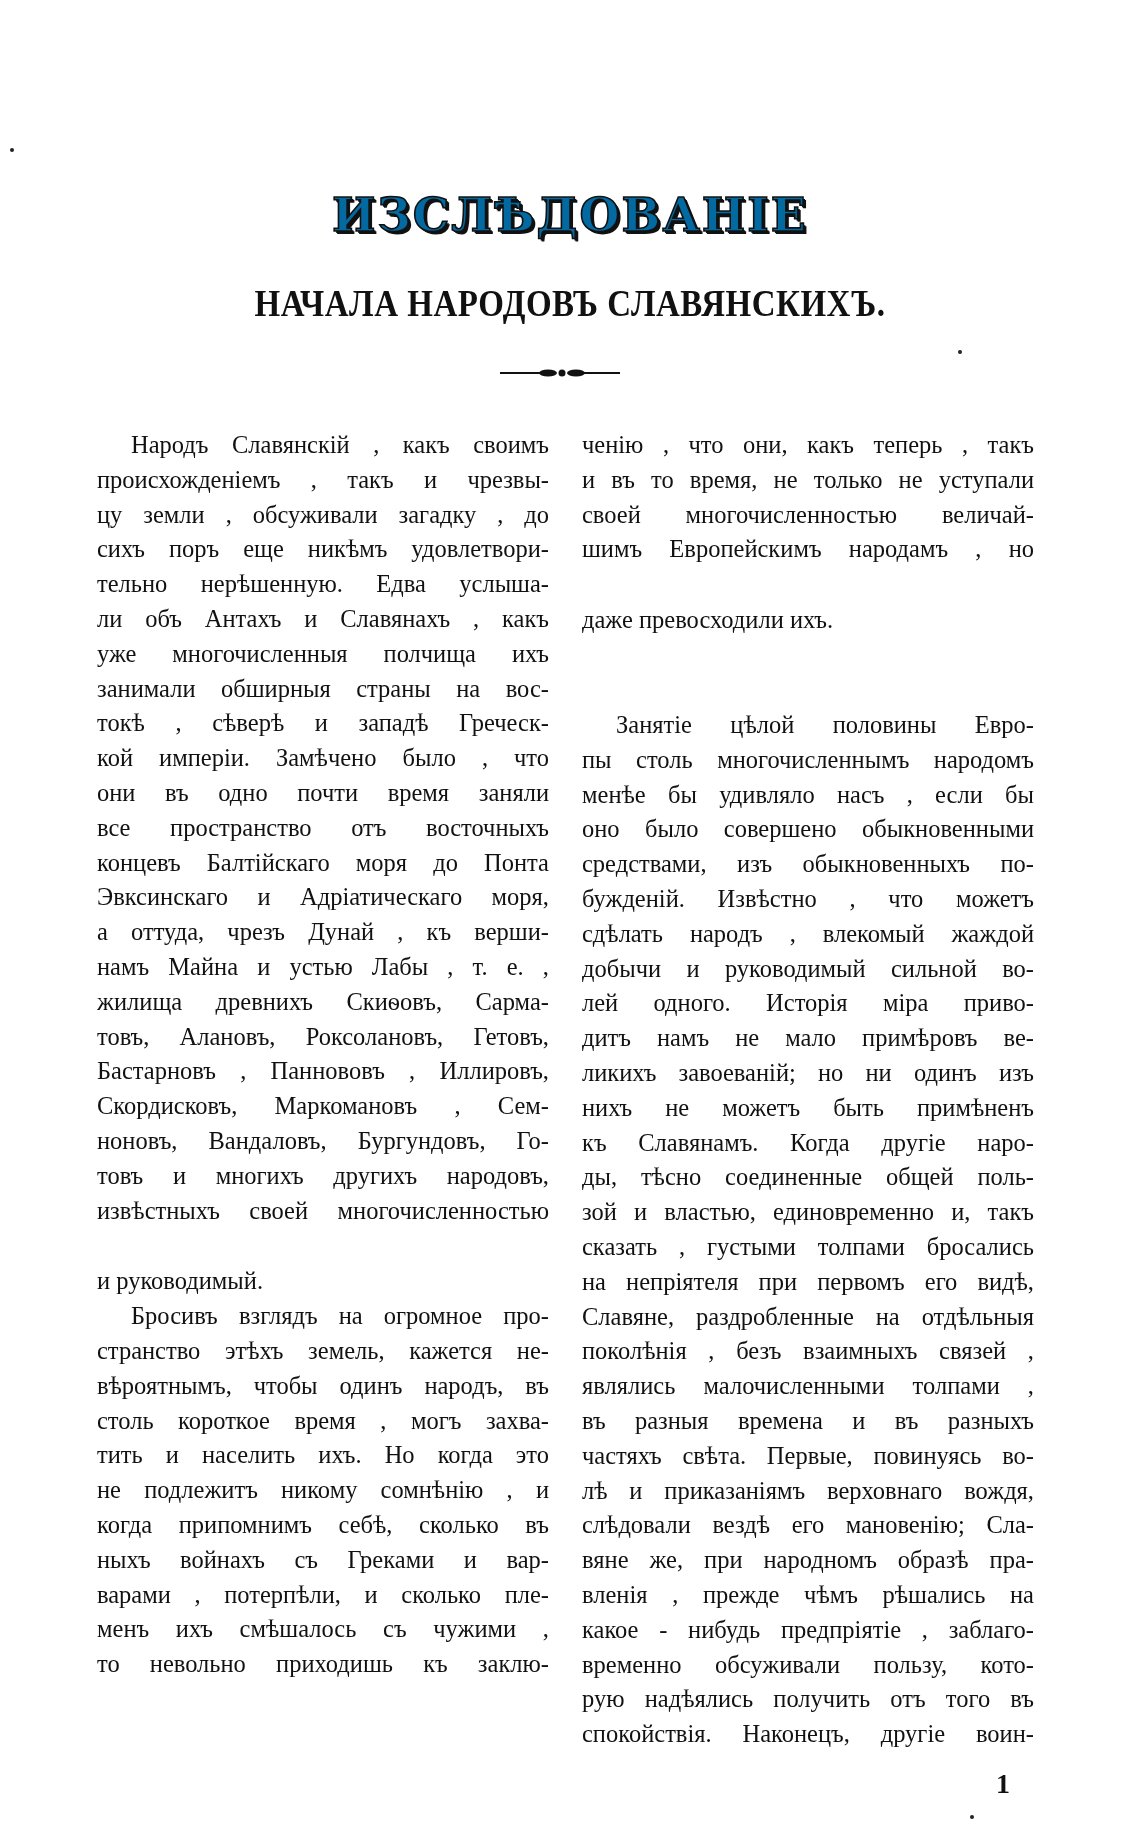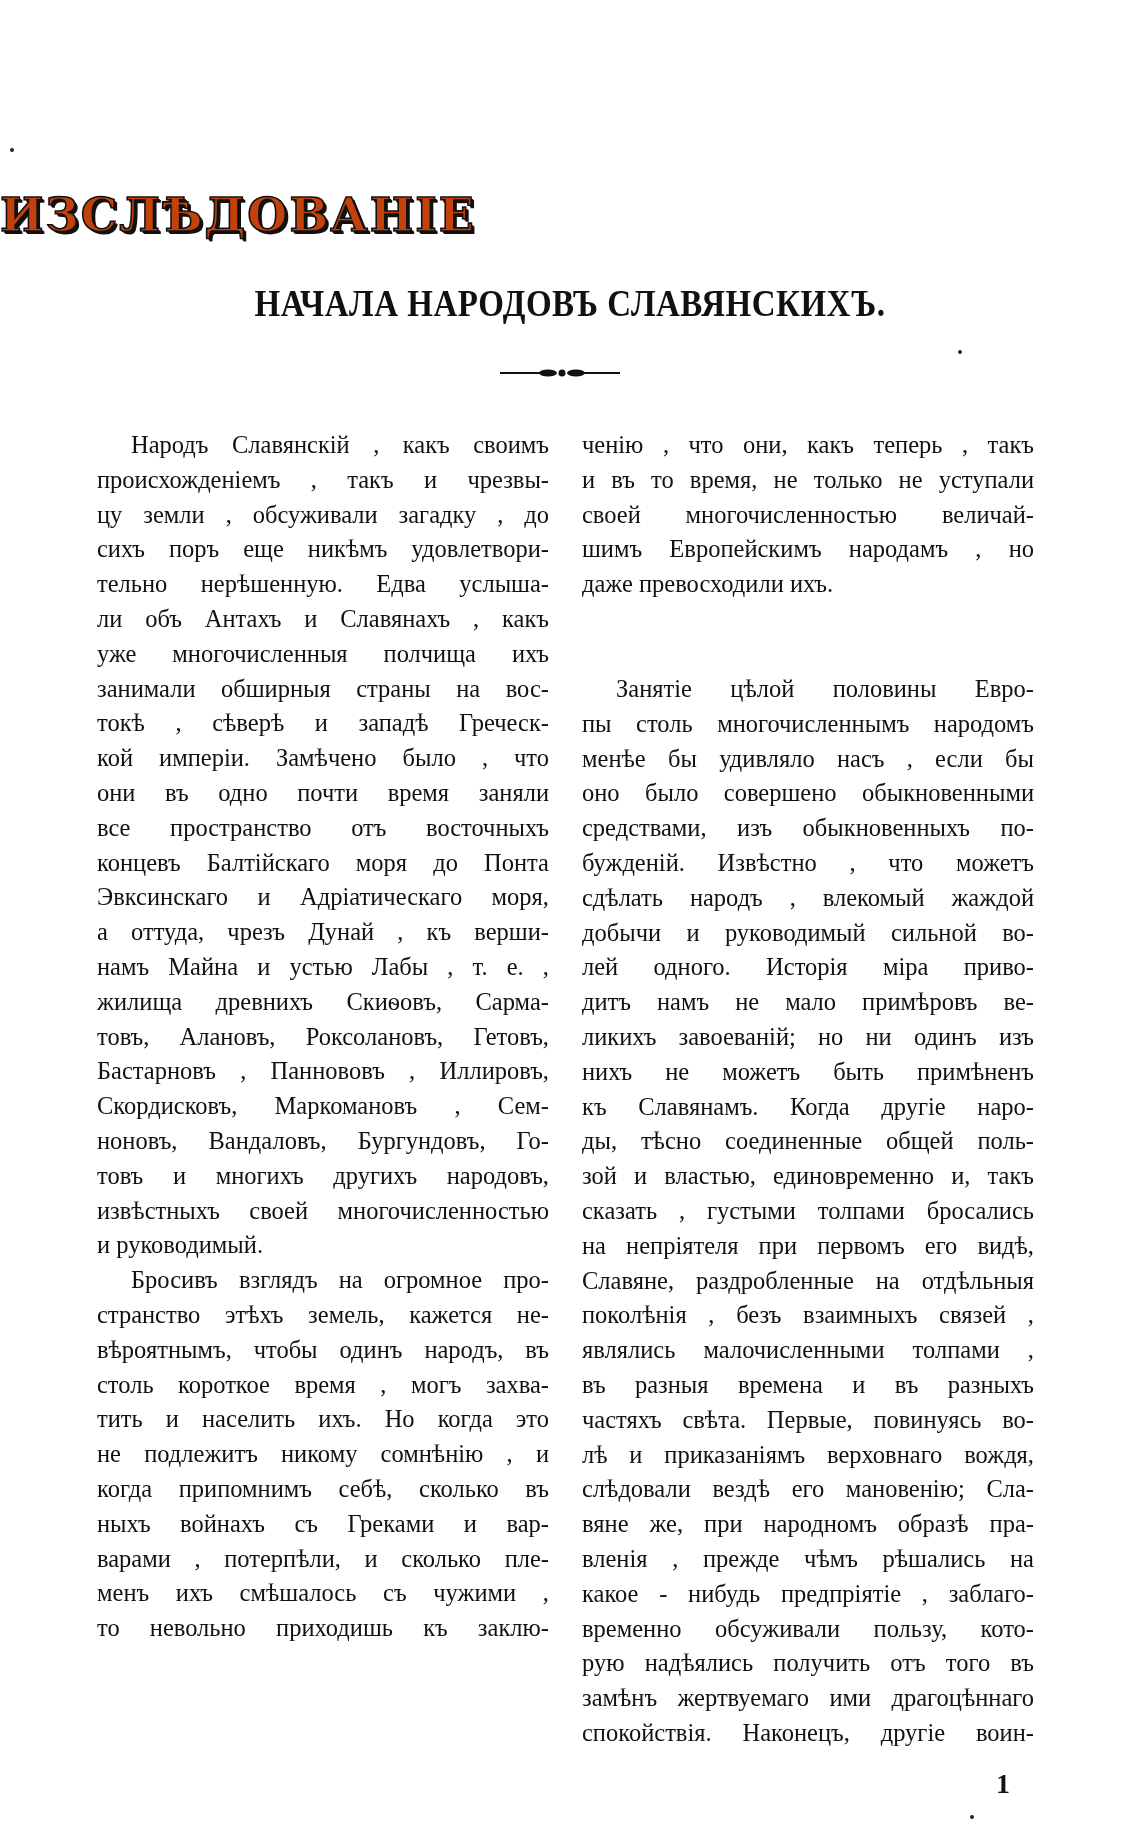--- a/index.html
+++ b/index.html
@@ -1,39 +1,39 @@
 <!DOCTYPE html>
 <html><head>
   <meta charset="utf-8">
   <style>
     html, body { margin: 0; padding: 0; background: #ffffff; }
     body {
       width: 1140px; height: 1847px; position: relative; overflow: hidden;
       font-family: "Liberation Serif", "DejaVu Serif", serif; color: #111;
     }
     .title {
-      position: absolute; left: 0; width: 1140px; top: 188px; text-align: left;
+      position: absolute; left: 0; width: 1140px; top: 188px; text-align: center;
       font-family: "DejaVu Serif", serif; font-weight: bold; font-size: 46px; letter-spacing: 2px;
-      color: #c2410c; -webkit-text-stroke: 1.6px #111;
+      color: #0369a1; -webkit-text-stroke: 1.6px #111;
       text-shadow: 3px 3px 0 #111, 2px 2px 0 #111;
     }
     .subtitle {
       position: absolute; left: 0; width: 1140px; top: 285px; text-align: center;
       font-family: "Liberation Serif", serif; font-weight: bold; font-size: 33px;
       transform: scaleY(1.15); letter-spacing: 0.5px;
     }
     .ornament { position: absolute; left: 500px; top: 367px; width: 120px; height: 12px; }
     .col {
       position: absolute; top: 428px; width: 452px;
       font-size: 24.5px; line-height: 34.8px;
     }
     .col.left { left: 97px; }
     .col.right { left: 582px; }
     .line { display: block; white-space: nowrap; text-align: justify; text-align-last: justify; height: 34.8px; }
-    .line.last { text-align-last: left; }
+    .line.last { text-align-last: left; margin-top: 36px; }
     .line.indent { padding-left: 34px; }
     .gap { height: 70px; }
     .page-num {
       position: absolute; left: 996px; top: 1768px; font-weight: bold; font-size: 28px;
     }
     .speck { position: absolute; width: 4px; height: 4px; background: #222; border-radius: 50%; }
   </style>
 </head>
 <body>
 
@@ -117,21 +117,20 @@
         <span class="line">являлись малочисленными толпами ,</span>
         <span class="line">въ разныя времена и въ разныхъ</span>
         <span class="line">частяхъ свѣта. Первые, повинуясь во-</span>
         <span class="line">лѣ и приказаніямъ верховнаго вождя,</span>
         <span class="line">слѣдовали вездѣ его мановенію; Сла-</span>
         <span class="line">вяне же, при народномъ образѣ пра-</span>
         <span class="line">вленія , прежде чѣмъ рѣшались на</span>
         <span class="line">какое - нибудь предпріятіе , заблаго-</span>
         <span class="line">временно обсуживали пользу, кото-</span>
         <span class="line">рую надѣялись получить отъ того въ</span>
-        <span class="line">замѣнъ жертвуемаго ими драгоцѣннаго</span>
         <span class="line">спокойствія. Наконецъ, другіе воин-</span>
       </div>
   </div>
 
   <div class="page-num">1</div>
 
   <span class="speck" style="left:10px;top:148px;"></span>
   <span class="speck" style="left:958px;top:350px;"></span>
   <span class="speck" style="left:970px;top:1815px;"></span>
 </div>

